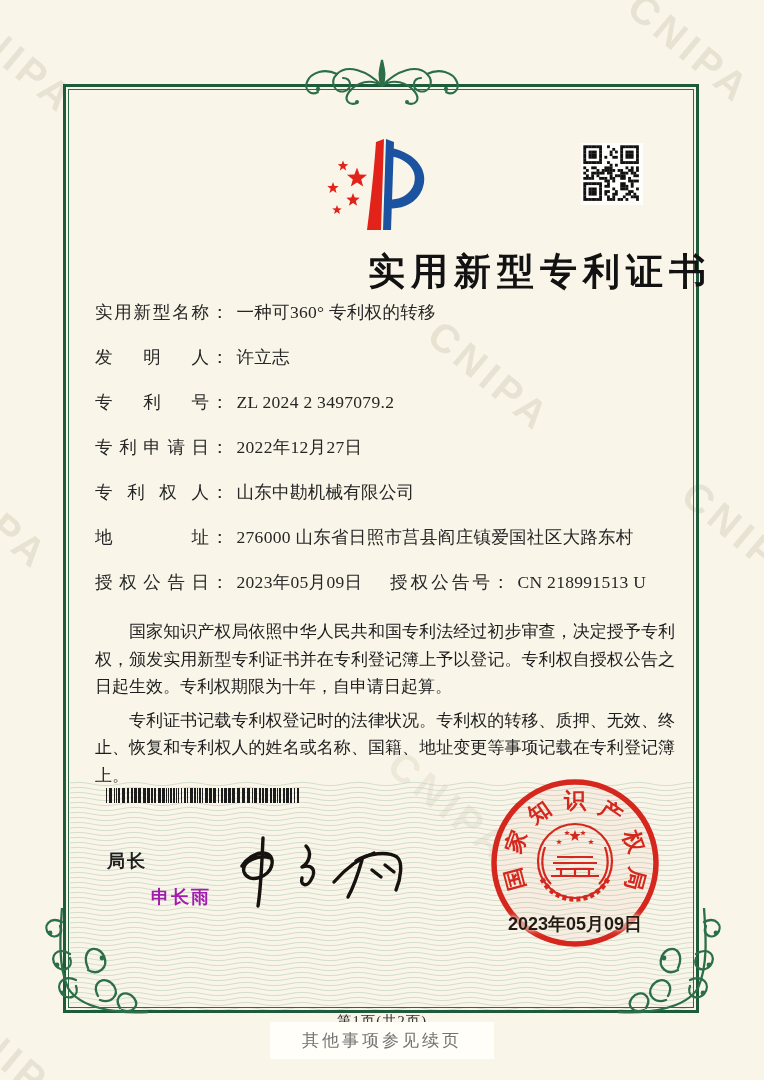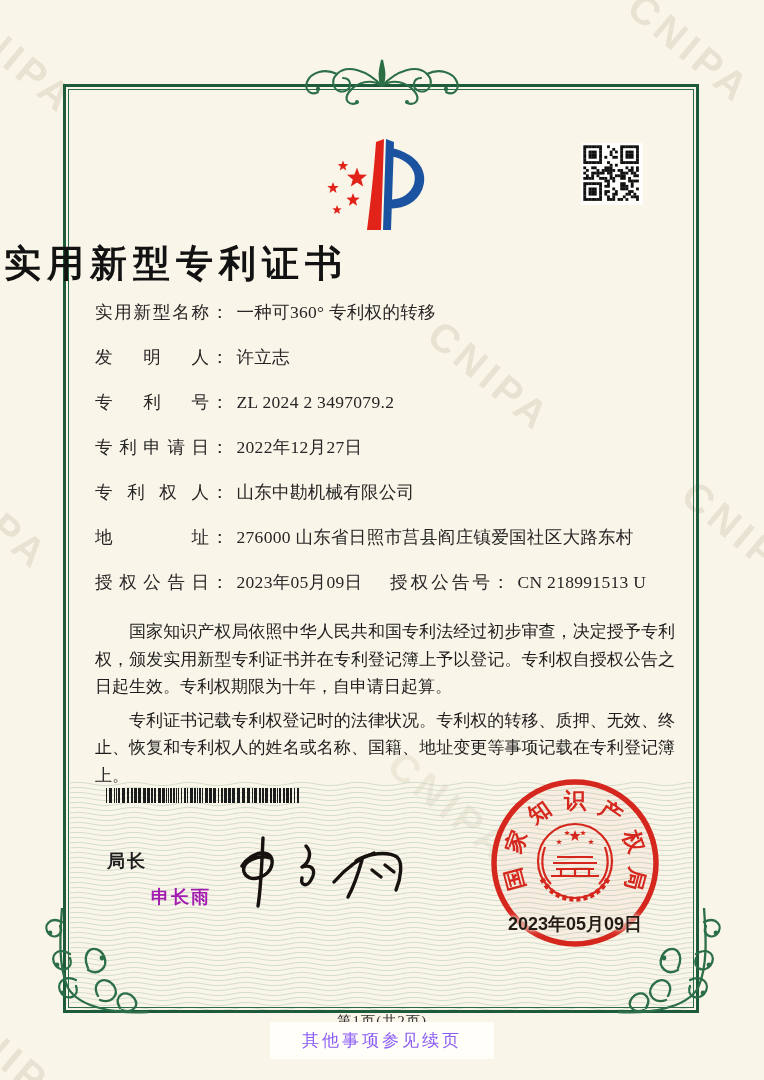--- a/index.html
+++ b/index.html
@@ -25,21 +25,21 @@
   .corner.left{left:36px;top:908px;}
   .corner.right{left:618px;top:908px;transform:scaleX(-1);}
 
   .cert-no{position:absolute;left:106px;top:129px;font-size:16px;color:#2b2b2b;
            letter-spacing:1.5px;}
 
   .logo{position:absolute;left:323px;top:136px;}
   .qr{position:absolute;left:581px;top:143px;width:60px;height:60px;background:#fdfdfb;
       padding:1px;}
 
-  .title{position:absolute;left:0;top:235px;width:700px;margin:4px;text-align:left;
+  .title{position:absolute;left:0;top:235px;width:700px;margin:12px;text-align:right;
          font-size:37px;font-weight:700;letter-spacing:6px;color:#121212;}
 
   
   #fields{position:absolute;left:95px;top:300px;width:585px;}
   .frow{position:relative;height:45px;font-size:17.5px;color:#262626;}
   .flabel{display:inline-flex;justify-content:space-between;width:114px;
           vertical-align:baseline;}
   .flabel i{font-style:normal;}
   .fcolon{margin:0 8px 0 2px;}
   .fvalue{letter-spacing:.3px;}
@@ -61,21 +61,21 @@
   .seal{position:absolute;left:489px;top:777px;width:172px;height:172px;}
   .seal-date{position:absolute;left:489px;top:912px;width:172px;text-align:center;
              font-family:"Liberation Sans",sans-serif;font-size:18px;font-weight:700;
              color:#241b15;letter-spacing:0;
              text-shadow:0 0 3px #f4f0e2,0 0 6px #f4f0e2;}
 
   .pageinfo{position:absolute;left:0;top:977px;width:764px;text-align:center;
             font-size:14.5px;color:#2e2e2e;letter-spacing:1px;margin-top:35px;}
   .note{position:absolute;left:50%;top:1022px;transform:translateX(-50%);
         background:#fffef9;padding:7px 32px;font-family:"DejaVu Serif",serif;
-        font-size:17px;color:#8b5cf6;letter-spacing:3px;white-space:nowrap;}
+        font-size:17px;color:#737373;letter-spacing:3px;white-space:nowrap;}
 </style>
 </head>
 <body>
 
 <div class="page">
 
   <div class="wm" style="left:-28px;top:-6px;">CNIPA</div>
   <div class="wm" style="left:648px;top:-16px;">CNIPA</div>
   <div class="wm" style="left:448px;top:312px;">CNIPA</div>
   <div class="wm" style="left:-54px;top:450px;">CNIPA</div>

